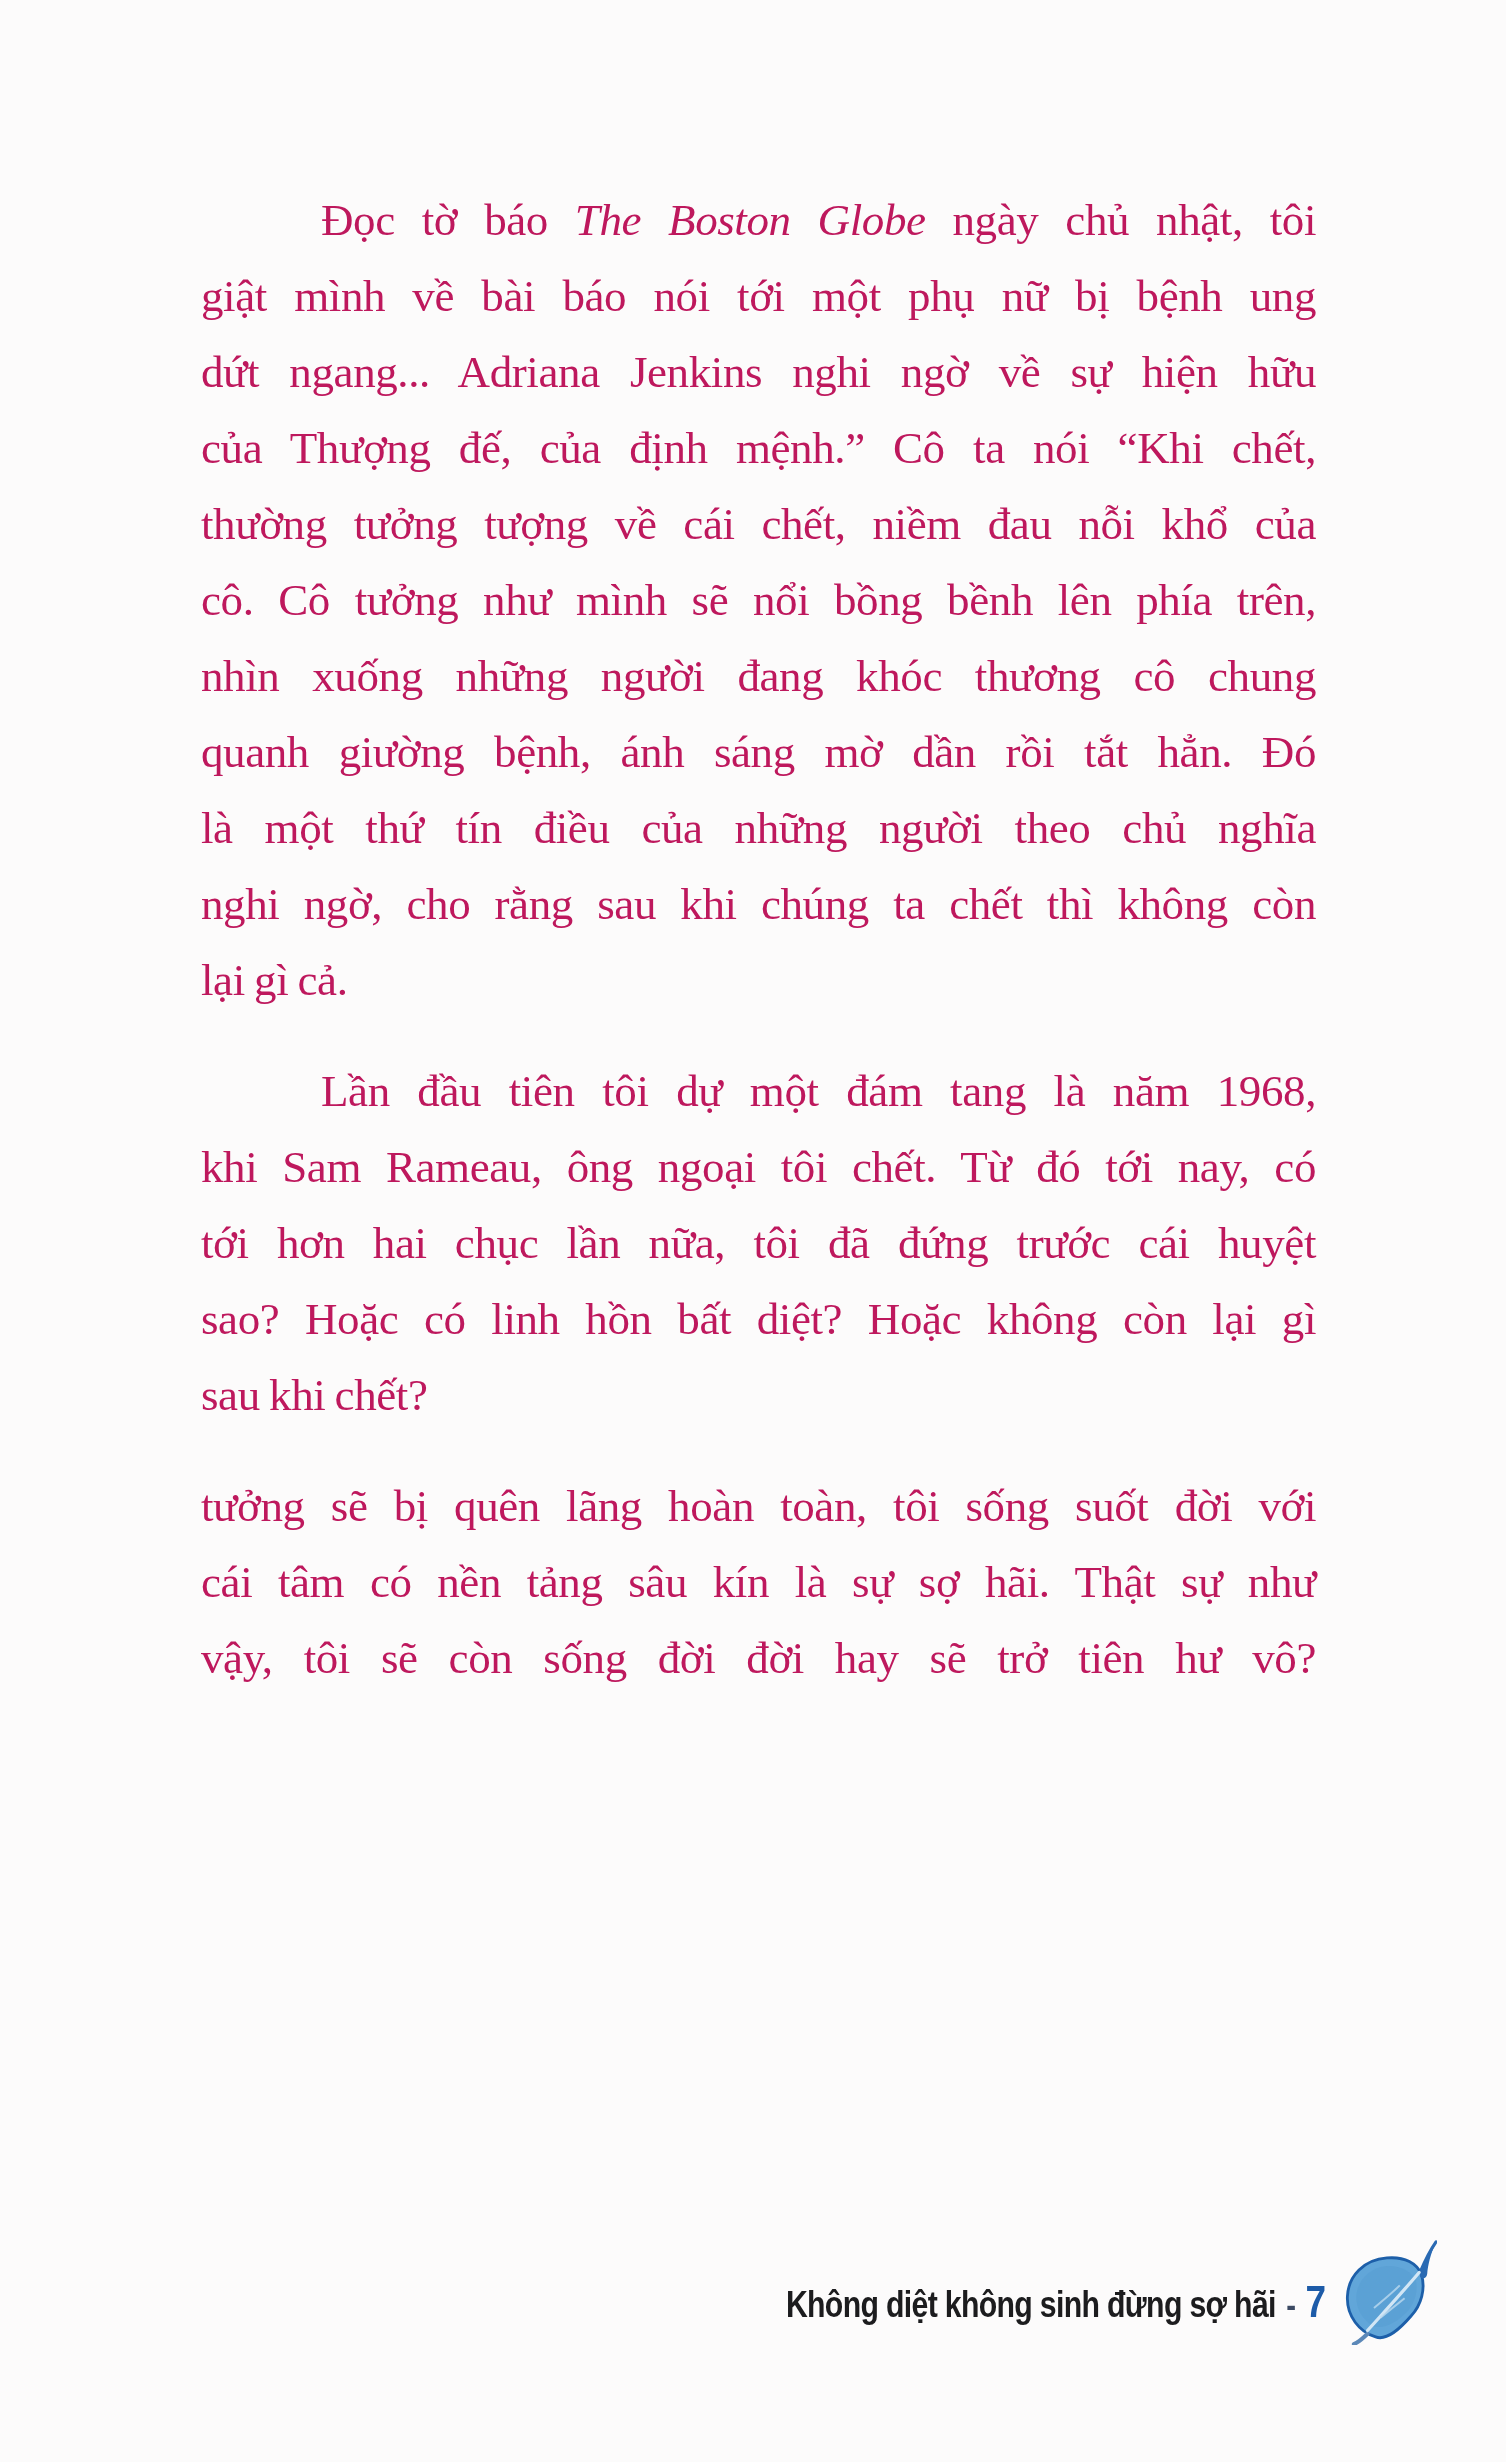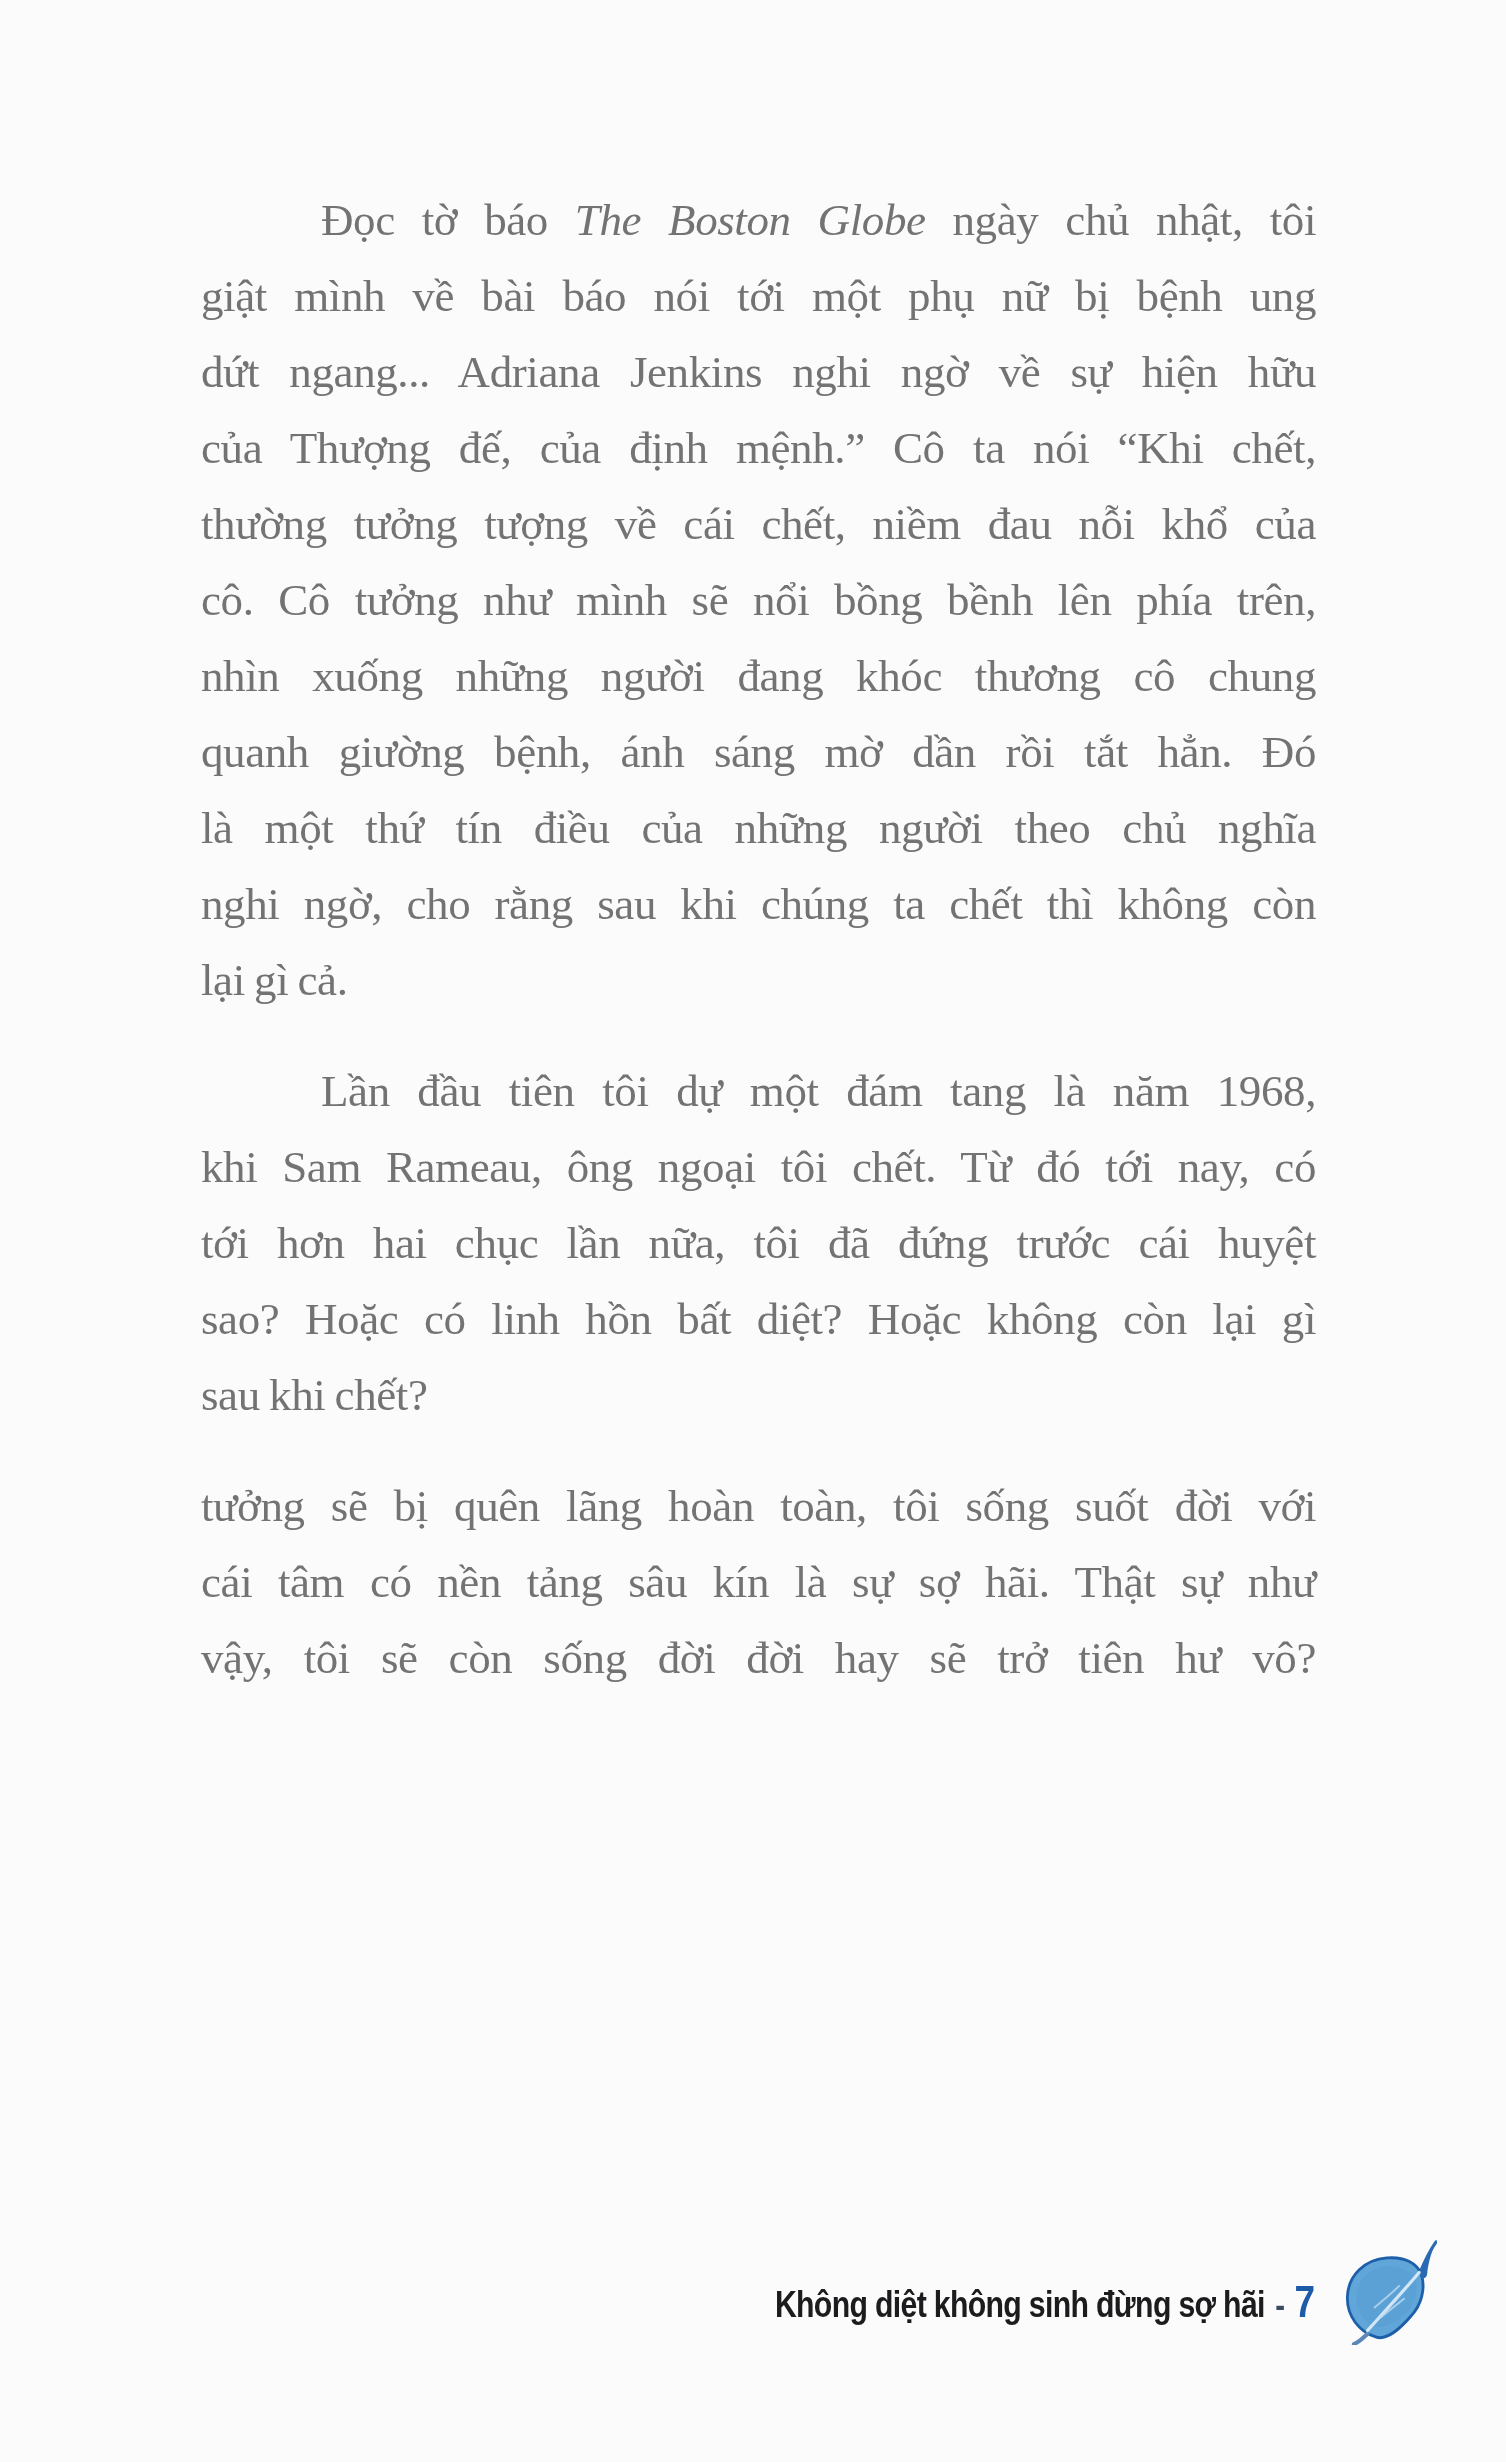--- a/index.html
+++ b/index.html
@@ -11,21 +11,21 @@
     overflow: hidden;
     font-family: "Liberation Serif", "DejaVu Serif", serif;
   }
 
   
   .text-block {
     position: absolute;
     left: 201px;
     top: 182px;
     width: 1115px;
-    color: #737373;
+    color: #be185d;
   }
   .para { margin: 0 0 35px 0; }
   .para:last-child { margin-bottom: 0; }
   .line {
     font-size: 45px;
     line-height: 76px;
     height: 76px;
     letter-spacing: -0.4px;
     word-spacing: -1.6px;
     text-align: justify;
@@ -38,21 +38,21 @@
   .line em { font-style: italic; }
 
   
   .footer {
     position: absolute;
     top: 2237px;
     right: 69px;
     height: 108px;
     display: flex;
     align-items: center;
-    gap: 25px;
+    gap: 14px;
   }
   .footer-text {
     display: flex;
     align-items: baseline;
     transform: translateY(11px) scaleX(0.84);
     transform-origin: right center;
     font-family: "Liberation Sans", sans-serif;
     font-weight: 700;
     color: #1c1c1e;
     white-space: nowrap;

